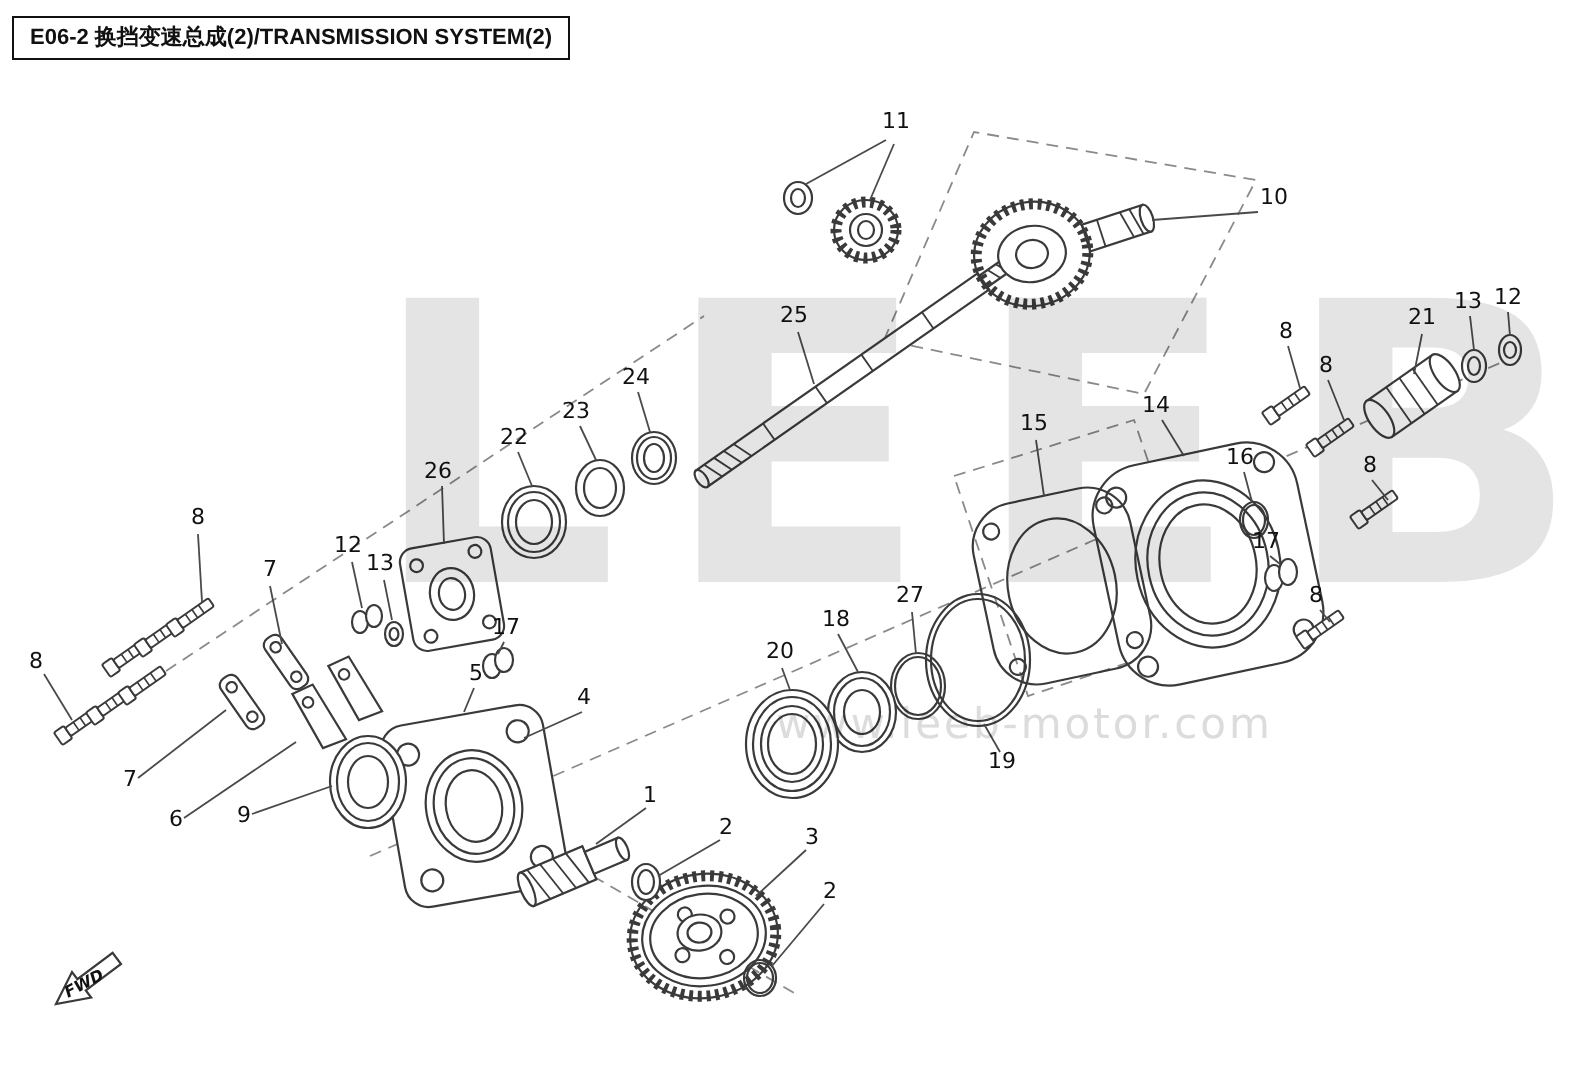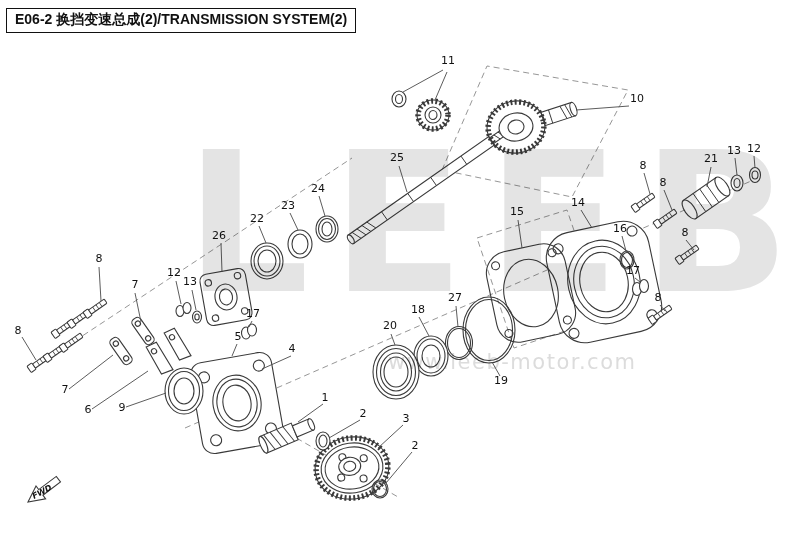--- a/index.html
+++ b/index.html
@@ -4,21 +4,21 @@
 <style>
   html,body { margin:0; padding:0; background:#fff; }
   .page {
     position:relative; width:785px; height:543px; background:#fff;
     overflow:hidden; font-family:"Liberation Sans", sans-serif;
   }
   .diagram-svg { position:absolute; left:0; top:0; }
   .title-box {
     position:absolute; left:6px; top:8px; z-index:5;
     border:1.6px solid #111; padding:2px 8px 3px 8px;
-    font-size:14px; font-weight:bold; color:#111; background:#fff;
+    font-size:11px; font-weight:bold; color:#111; background:#fff;
     white-space:nowrap;
   }
   .watermark-brand {
     position:absolute; left:185px; top:126px; z-index:3;
     font-family:"DejaVu Sans", sans-serif; font-weight:bold;
     font-size:195px; line-height:1; letter-spacing:22px;
     color:#e4e4e4; mix-blend-mode:multiply; pointer-events:none;
     white-space:nowrap;
   }
   .watermark-site {

